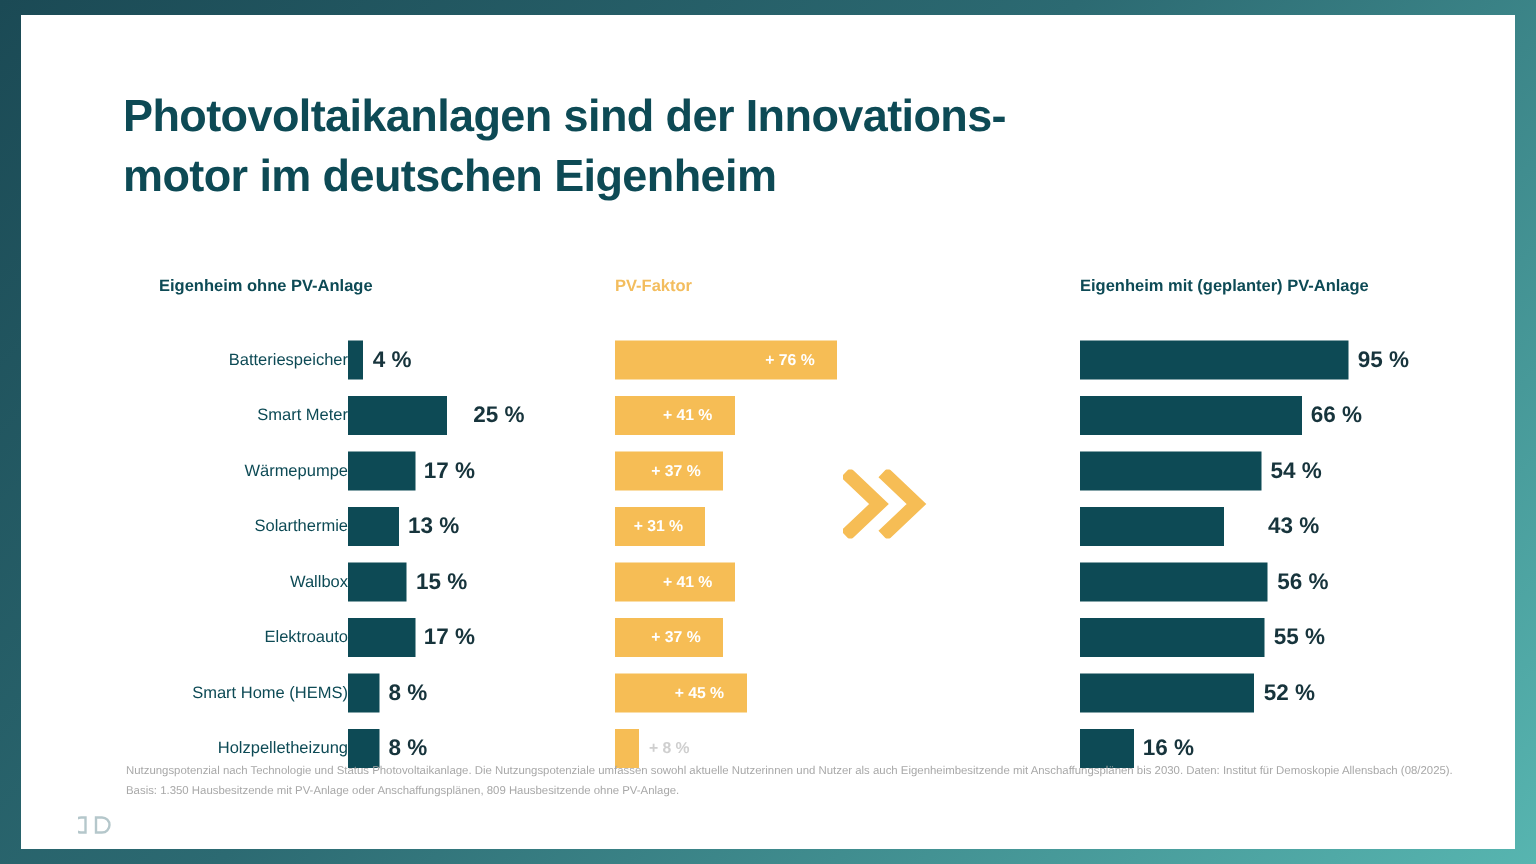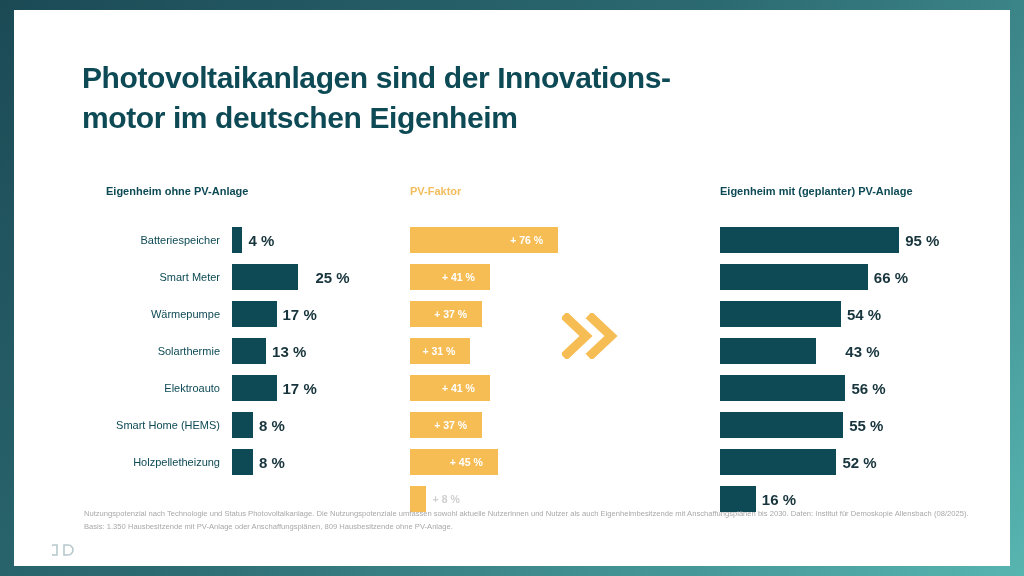--- a/index.html
+++ b/index.html
@@ -19,21 +19,21 @@
     font-size:30px; font-weight:800; line-height:1.32;
     letter-spacing:-0.4px; color:#0d4a55;
   }
   
   .panel { position:absolute; }
   .panel-head {
     font-size:11px; font-weight:700; color:#0d4a55;
     white-space:nowrap;
   }
   .panel-head.yellow { color:#f3bd5e; }
-  .rows { position:absolute; top:36px; left:0; right:12px; }
+  .rows { position:absolute; top:36px; left:0; right:0; }
   .row { position:relative; height:37px; }
 
   
   #panel-left { left:60px; top:175px; width:330px; }
   #panel-left .panel-head { position:absolute; left:32px; top:0; }
   .l-label {
     position:absolute; right:172px; top:50%; transform:translateY(-50%);
     font-size:11px; color:#0d4a55; white-space:nowrap;
   }
   .l-bar {
@@ -114,20 +114,25 @@
           <span class="l-label">Wärmepumpe</span>
           <div class="l-bar" style="width: 44.54px;"></div>
           <span class="l-val" style="left: 208.54px;">17 %</span>
         </div>
         <div class="row">
           <span class="l-label">Solarthermie</span>
           <div class="l-bar" style="width: 34.06px;"></div>
           <span class="l-val" style="left: 198.06px;">13 %</span>
         </div>
         <div class="row">
+          <span class="l-label">Wallbox</span>
+          <div class="l-bar" style="width: 39.3px;"></div>
+          <span class="l-val" style="left: 203.3px;">15 %</span>
+        </div>
+        <div class="row">
           <span class="l-label">Elektroauto</span>
           <div class="l-bar" style="width: 44.54px;"></div>
           <span class="l-val" style="left: 208.54px;">17 %</span>
         </div>
         <div class="row">
           <span class="l-label">Smart Home (HEMS)</span>
           <div class="l-bar" style="width: 20.96px;"></div>
           <span class="l-val" style="left: 184.96px;">8 %</span>
         </div>
         <div class="row">

